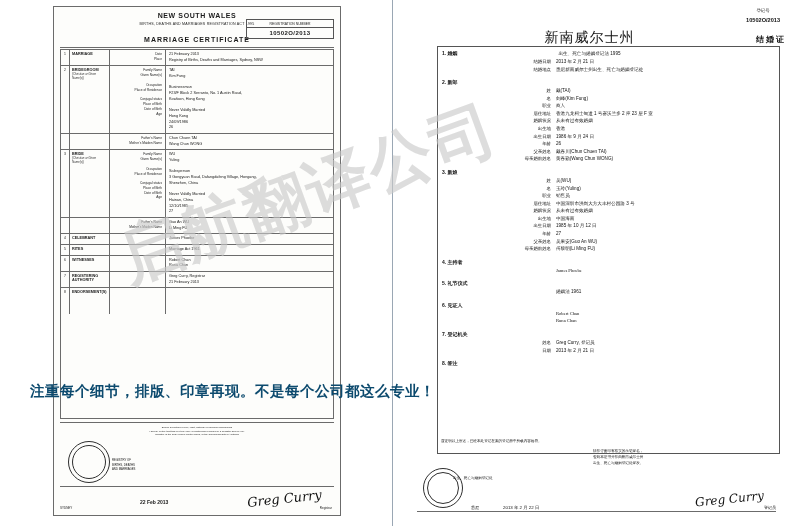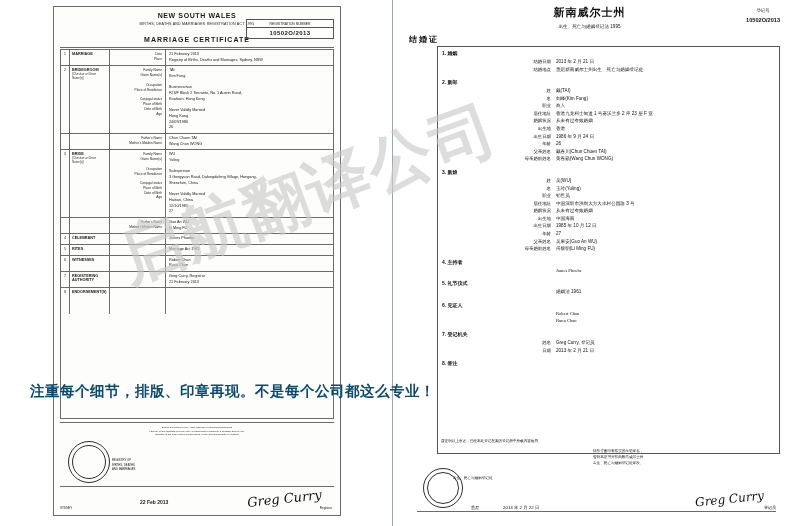--- a/index.html
+++ b/index.html
@@ -87,25 +87,25 @@
   .divider{position:absolute;left:392px;top:0;width:1px;height:526px;background:#9aa7b4;}
 
   
   .right{
     position:absolute;left:393px;top:0;width:393px;height:526px;background:#ffffff;
     font-size:5px;color:#111;
   }
   .rhead{
     position:absolute;left:0;right:0;top:5px;text-align:center;
   }
-  .rhead .t1{font-size:11px;font-weight:bold;letter-spacing:1px;}
+  .rhead .t1{font-size:14px;font-weight:normal;letter-spacing:1px;margin-top:24px;}
   .rhead .t2{font-size:4.6px;margin-top:4px;}
   .rhead .rno{position:absolute;right:6px;top:2px;font-size:4.4px;text-align:center;line-height:1.9;}
   .rhead .rno b{font-weight:bold;font-size:5.6px;}
-  .rtitle{position:absolute;left:16px;right:0;top:34px;text-align:left;font-size:8px;font-weight:bold;letter-spacing:2px;}
+  .rtitle{position:absolute;left:4px;right:0;top:34px;text-align:right;font-size:8px;font-weight:bold;letter-spacing:2px;}
 
   .rbox{
     position:absolute;left:44px;right:6px;top:46px;bottom:72px;border:1px solid #555;
   }
   .rrow{display:flex;}
   .rsec{padding:3px 4px 1px 4px;font-size:5px;font-weight:bold;}
   .rl{width:118px;text-align:right;padding:0 5px 0 0;font-size:4.4px;line-height:1.65;box-sizing:border-box;color:#111;}
   .rv{flex:1;font-size:4.6px;line-height:1.65;}
   .rgrp{padding:1px 0 3px 0;}
   .eng{font-family:"Liberation Serif", serif;}

